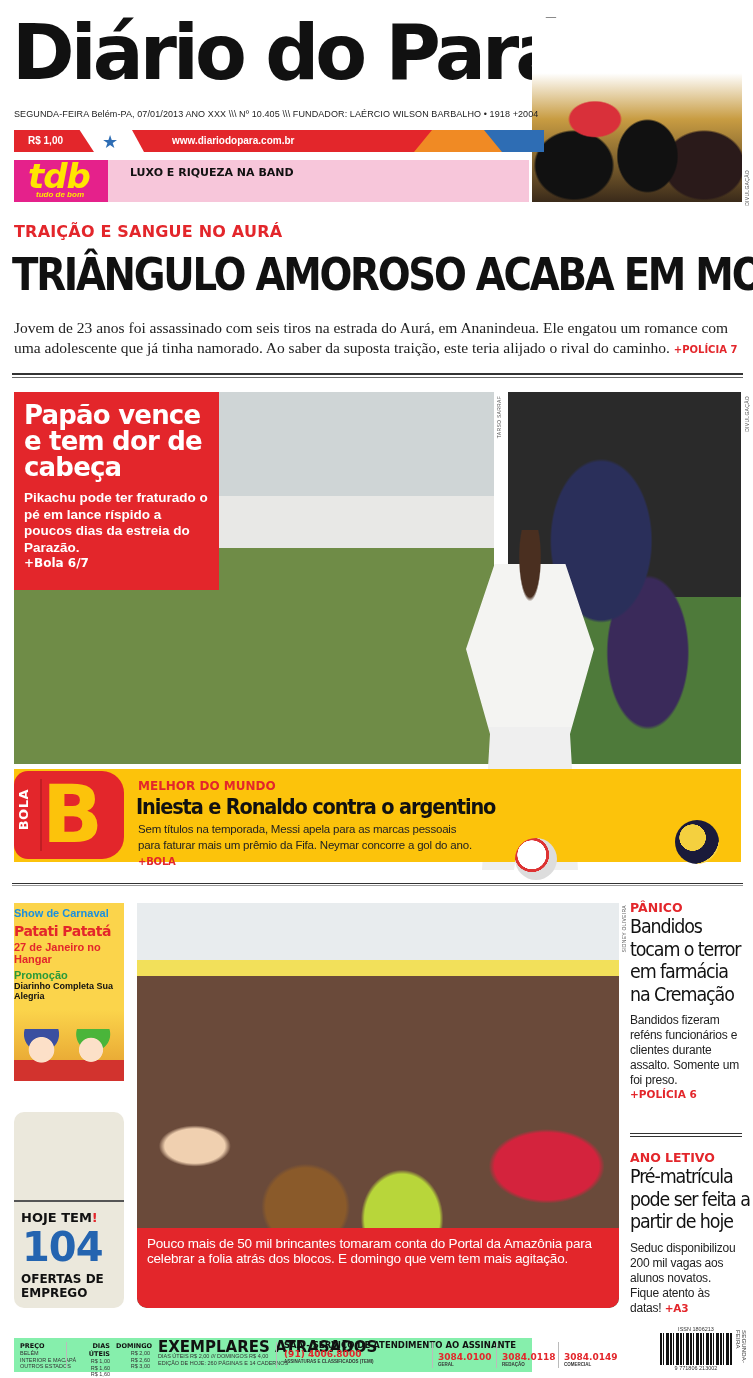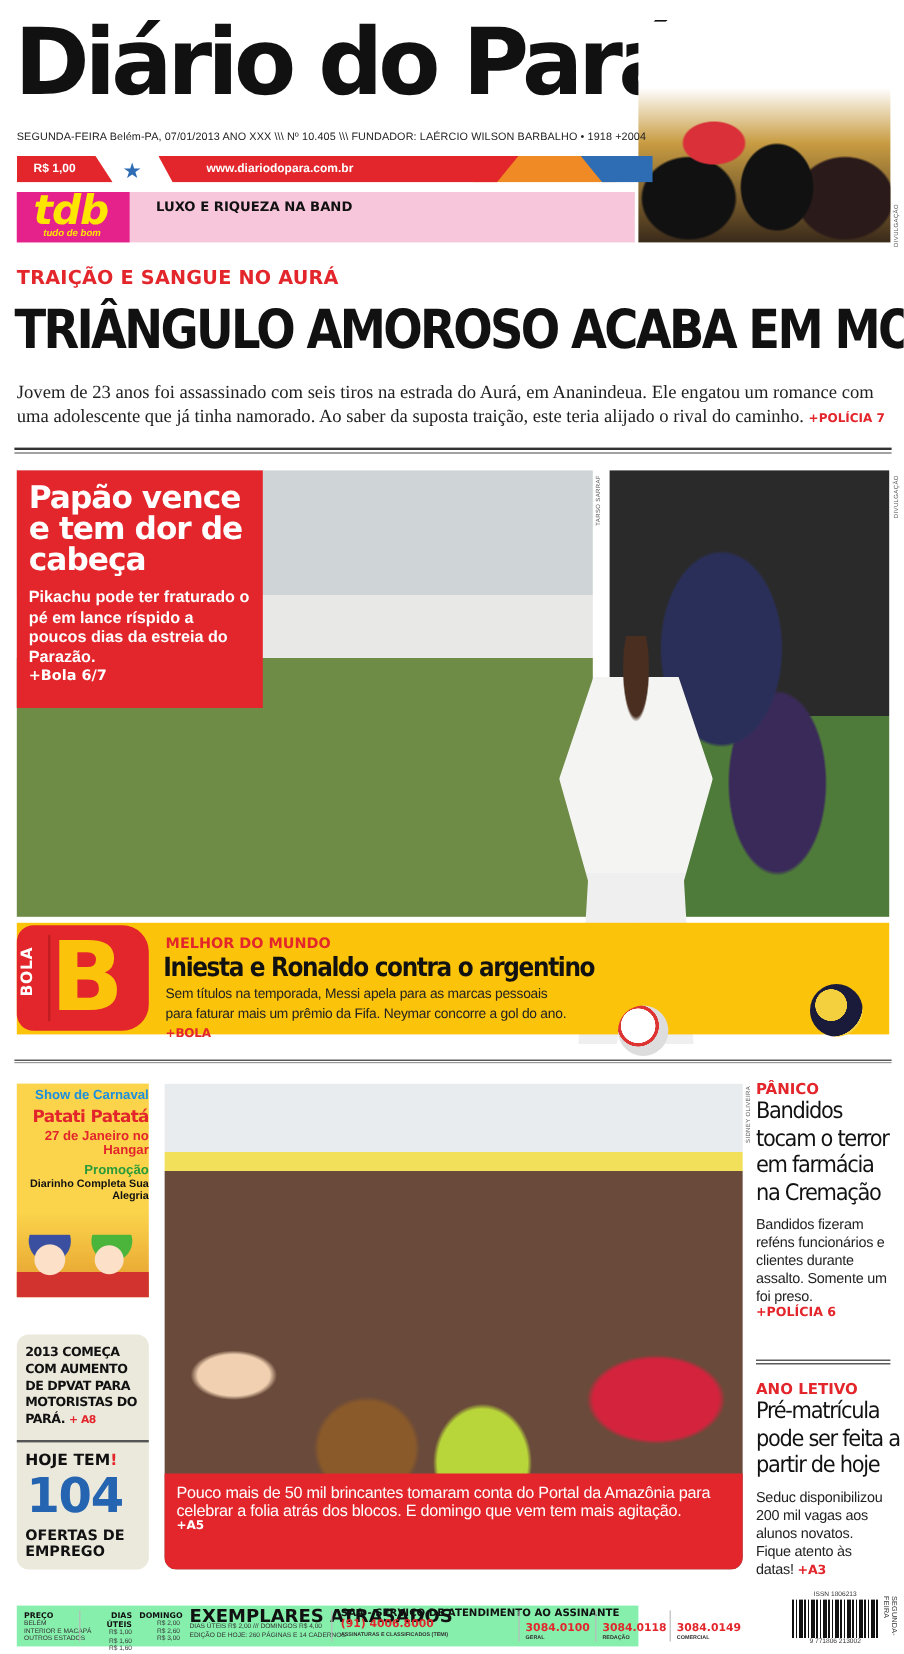--- a/index.html
+++ b/index.html
@@ -64,21 +64,21 @@
   .bola-body { position: absolute; left: 124px; top: 52px; width: 340px; font-size: 11.5px; line-height: 16px; color: #222; letter-spacing: -0.2px; }
   .bola-body .more { color: #e3262b; font-family: "DejaVu Sans", sans-serif; font-weight: bold; font-size: 10px; }
 
   
   .ball-1 { left: 515px; top: 838px; width: 42px; height: 42px; border-radius: 50%; background: radial-gradient(circle at 40% 40%, #fff 0 40%, #d33 41% 48%, #ddd 49%); }
   .ball-2 { left: 675px; top: 820px; width: 44px; height: 44px; border-radius: 50%; background: radial-gradient(circle at 40% 40%, #f4d03f 0 35%, #1a1a3a 36% 70%, #f4d03f 71%); }
 
   .rule-thin { left: 12px; top: 883px; width: 731px; height: 3px; border-top: 1px solid #333; border-bottom: 1px solid #999; }
 
   
-  .patati { left: 14px; top: 903px; width: 110px; height: 178px; background: linear-gradient(180deg, #fbd44b 0 60%, #e39b2d 100%); text-align: right; padding-top: 4px; }
+  .patati { left: 14px; top: 903px; width: 110px; height: 178px; background: linear-gradient(180deg, #fbd44b 0 60%, #e39b2d 100%); text-align: left; padding-top: 4px; }
   .patati .show { font-weight: bold; font-size: 11px; color: #1a8fe0; }
   .patati .logo { margin-top: 4px; font-family: "DejaVu Sans", sans-serif; font-weight: bold; font-size: 14px; color: #e3262b; letter-spacing: -0.5px; }
   .patati .date { margin-top: 2px; font-weight: bold; font-size: 11px; line-height: 12px; color: #e3262b; }
   .patati .promo { margin-top: 4px; font-weight: bold; font-size: 11px; color: #2a9a3a; }
   .patati .comp { font-weight: bold; font-size: 9px; line-height: 10px; color: #111; }
   .patati .clowns { position: absolute; left: 0; bottom: 0; width: 110px; height: 52px; background:
       radial-gradient(circle at 25% 40%, #fce0c8 0 14%, transparent 15%),
       radial-gradient(circle at 70% 40%, #fce0c8 0 14%, transparent 15%),
       radial-gradient(circle at 25% 10%, #3a4fa0 0 18%, transparent 19%),
       radial-gradient(circle at 72% 10%, #4ab53a 0 18%, transparent 19%),
@@ -193,34 +193,29 @@
 <div class="abs patati">
   <div class="show">Show de Carnaval</div>
   <div class="logo">Patati Patatá</div>
   <div class="date">27 de Janeiro no Hangar</div>
   <div class="promo">Promoção</div>
   <div class="comp">Diarinho Completa Sua Alegria</div>
   <div class="clowns"></div>
 </div>
 
 <div class="abs info-box">
-  <div class="dpvat">
-    <span>2013 COMEÇA COM AUMENTO DE DPVAT PARA MOTORISTAS DO PARÁ.</span>
-    <span class="more">+ A8</span>
-  </div>
   <div class="info-divider"></div>
   <div class="hoje"><span>HOJE TEM</span><span class="bang">!</span></div>
   <div class="num104">104</div>
   <div class="ofertas">OFERTAS DE EMPREGO</div>
 </div>
 
 <div class="abs carnival">
   <div class="carnival-caption">
     <div class="carnival-body">Pouco mais de 50 mil brincantes tomaram conta do Portal da Amazônia para celebrar a folia atrás dos blocos. E domingo que vem tem mais agitação.</div>
-    <div class="carnival-more">+A5</div>
   </div>
 </div>
 <div class="abs credit" style="left:621px;top:905px;">SIDNEY OLIVEIRA</div>
 
 <div class="abs rc" style="top:900px;">
   <div class="rc-kicker">PÂNICO</div>
   <div class="rc-head">
     <div>Bandidos</div>
     <div>tocam o terror</div>
     <div>em farmácia</div>

